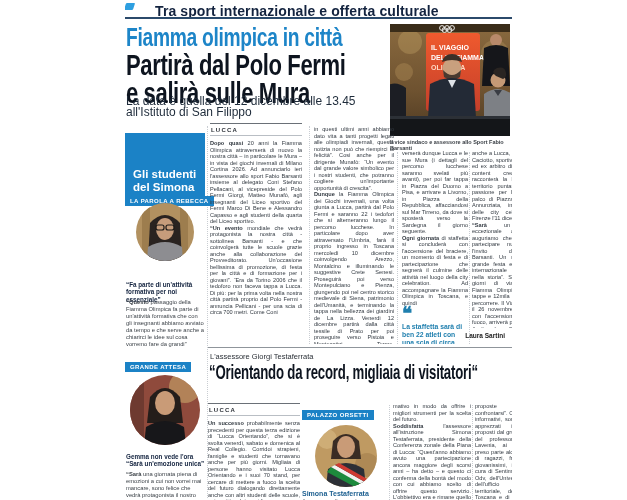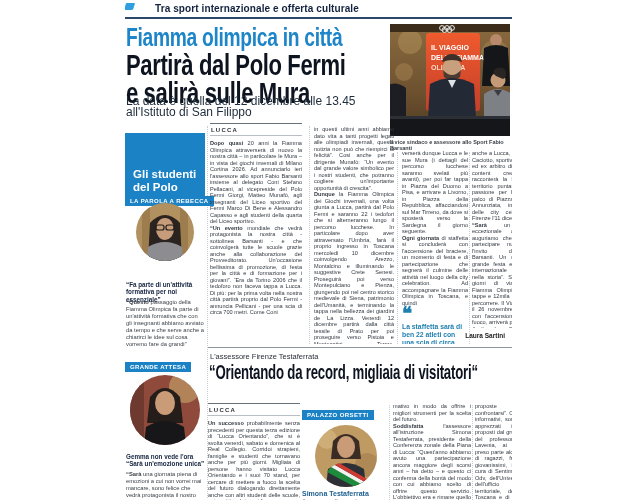--- a/index.html
+++ b/index.html
@@ -1,21 +1,21 @@
 <!DOCTYPE html>
 <html><head>
 <meta charset="utf-8">
 <style>
   html,body{margin:0;padding:0;background:#fff;width:627px;height:500px;overflow:hidden;
     font-family:"Liberation Sans",sans-serif;-webkit-font-smoothing:antialiased;}
   .page{position:absolute;left:125px;top:0;width:387px;height:500px;background:#fff;overflow:hidden;}
   .abs{position:absolute;}
   
   .corner-mark{left:0;top:3px;width:9px;height:7px;background:#2e9fe0;transform:skewX(-18deg);border-radius:1px;}
-  .banner{left:30px;top:3px;font-size:10px;font-weight:700;color:#13233f;letter-spacing:.1px;}
+  .banner{left:30px;top:3px;font-size:14px;font-weight:700;color:#13233f;letter-spacing:.1px;}
   .rule1{left:0;top:17px;width:387px;height:2px;background:#2b4a6b;}
   
   .hl{white-space:nowrap;transform-origin:left top;font-weight:700;}
   .hl-blue{left:1px;top:22px;font-size:26px;transform:scaleX(.74);color:#1d85c8;letter-spacing:-.4px;}
   .hl-d1{left:1px;top:49px;font-size:29px;transform:scaleX(.76);color:#0d141f;letter-spacing:-.5px;}
   .hl-d2{left:1px;top:77px;font-size:29px;transform:scaleX(.76);color:#0d141f;letter-spacing:-.5px;}
   .stand{left:1px;top:96px;width:268px;font-size:12px;line-height:11px;color:#1e2b3a;font-weight:500;}
   
   .photo{left:265px;top:24px;width:120px;height:112px;overflow:hidden;background:#6e5230;}
   .photo-cap{left:265px;top:139px;width:120px;font-size:5.5px;font-weight:700;color:#3b4046;}
@@ -118,21 +118,21 @@
   <div class="abs photo-cap">Il vice sindaco e assessore allo Sport Fabio Barsanti</div>
 
   <div class="abs vsep" style="left:82px;top:126px;height:372px;"></div>
   <div class="abs vsep" style="left:184px;top:126px;height:218px;"></div>
   <div class="abs vsep" style="left:272px;top:152px;height:192px;"></div>
   <div class="abs vsep" style="left:344px;top:152px;height:192px;"></div>
 
   <div class="abs sb-box">
     <div class="t">
       <div>Gli studenti</div>
-      <div>del Polo</div>
+      <div>del Simona</div>
     </div>
   </div>
   <div class="abs" style="left:0;top:189px;">
     <span class="tag">LA PAROLA A REBECCA</span>
   </div>
   <div class="abs circ" style="left:11px;top:203px;width:58px;height:58px;">
     <svg width="58" height="58" viewBox="0 0 58 58">
       <rect width="58" height="58" fill="#b29160"></rect>
       <rect x="6" y="0" width="8" height="58" fill="#9d7d4e"></rect>
       <rect x="44" y="0" width="8" height="58" fill="#9d7d4e"></rect>
@@ -182,21 +182,21 @@
     <div class="pullquote">La staffetta sarà di ben 22 atleti con una scia di circa 700 metri che includerà i numerosi sponsor</div>
   </div>
 
   <div class="col" style="left:347px;top:150px;width:72px;height:178px;">
     <p class="bt"><span>anche a Lucca, ci sarà Maria Caciotto, sportiva da sempre ed ex arbitro di calcio, oggi content creator, che racconterà la bellezza del territorio puntando la sua passione per lo sport dal palco di Piazza Santissima Annunziata, in occasione delle city celebration di Firenze l'11 dicembre.</span></p>
     <p class="bt"><b>“Sarà</b><span> un evento eccezionale a cui ci auguriamo che le famiglie partecipare numerose” è l'invito dell'assessore Barsanti. Un momento di grande festa e di visibilità internazionale che resterà nella storia”. Saranno 63 i giorni di viaggio della Fiamma Olimpica, con 60 tappe e 12mila chilometri da percorrere. Il Viaggio iniziato il 26 novembre a Olimpia, con l'accensione del sacro fuoco, arriverà poi a Roma, il 4 dicembre. Concluderà il tragitto a Milano facendo il suo ingresso allo Stadio di San Siro, la sera di venerdì 6 febbraio.</span></p>
   </div>
   <div class="abs byline" style="left:300px;top:332px;width:80px;">Laura Sartini</div>
 
   <div class="abs rule2"></div>
-  <div class="abs kick2">L'assessore Firenze Testaferrata</div>
+  <div class="abs kick2">L'assessore Giorgi Testaferrata</div>
   <div class="abs hl hl2">“Orientando da record, migliaia di visitatori“</div>
 
   <div class="col" style="left:83px;top:403px;width:92px;height:97px;">
     <div class="kick">LUCCA</div>
     <p class="bt"><b>Un successo</b><span> probabilmente senza precedenti per questa terza edizione di “Lucca Orientando”, che si è svolta venerdì, sabato e domenica al Real Collegio. Corridoi strapieni, famiglie e studenti che tornavano anche per più giorni. Migliaia di persone hanno visitato Lucca Orientando e i suoi 70 stand, per cercare di mettere a fuoco la scelta del futuro dialogando direttamente anche con altri studenti delle scuole, università e dei corsi Its.</span></p>
 
   </div>
 
   <div class="col" style="left:177px;top:403px;width:88px;height:97px;">
     <span class="tag">PALAZZO ORSETTI</span>

